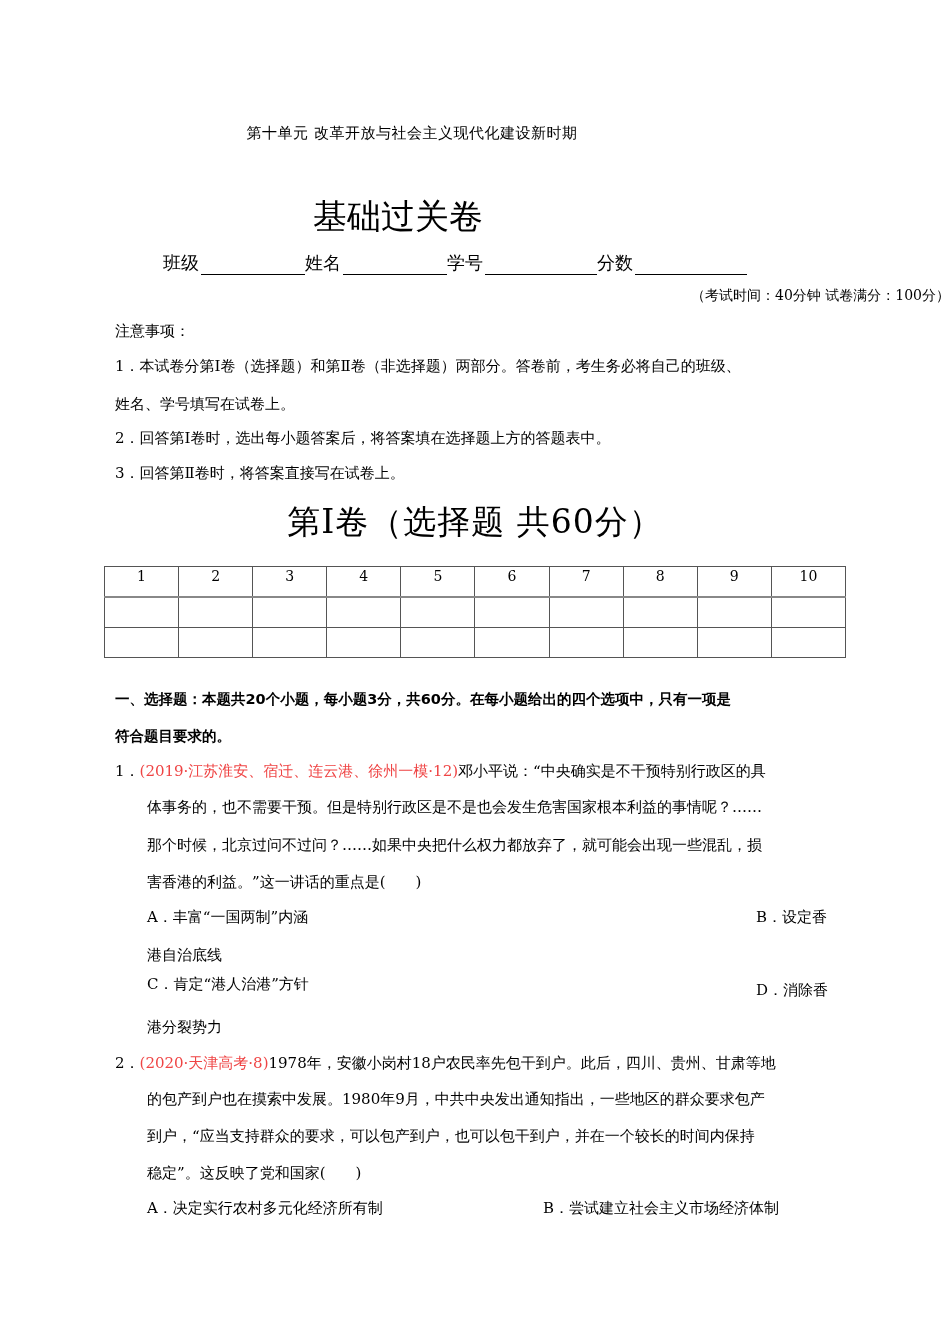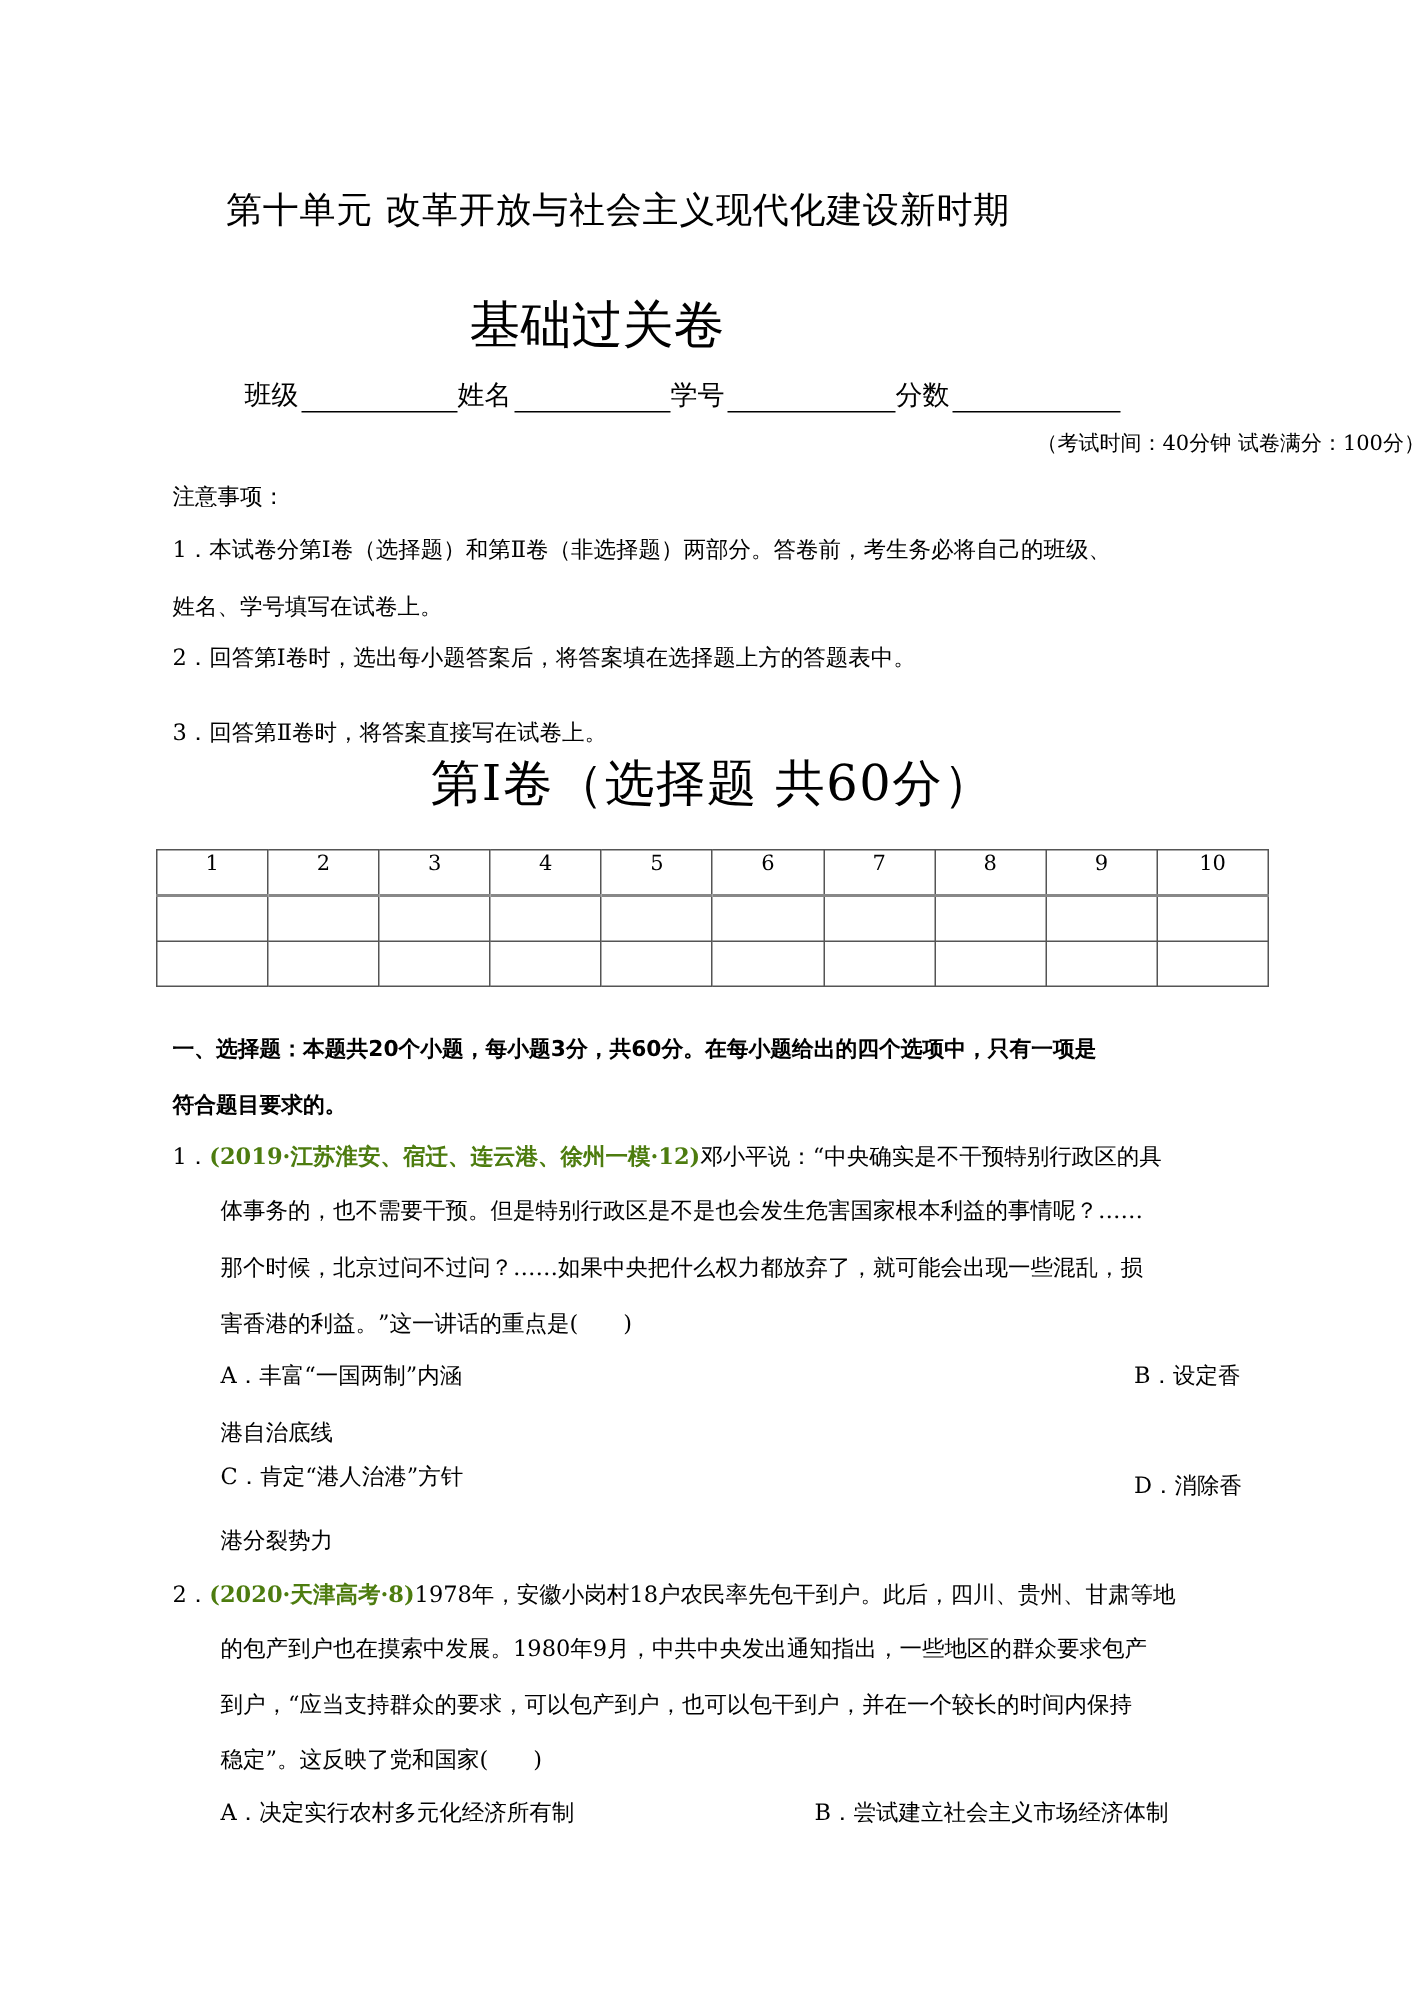--- a/index.html
+++ b/index.html
@@ -13,21 +13,21 @@
       position: relative;
       overflow: hidden;
       color: #000000;
       font-family: "DejaVu Serif", "Liberation Serif", serif;
     }
     .abs { position: absolute; white-space: nowrap; }
     .unit-title {
       left: 0; width: 824px; top: 124px;
       text-align: center;
       font-family: "DejaVu Sans", "Liberation Sans", sans-serif;
-      font-size: 24px;
+      font-size: 15px;
       letter-spacing: 0.5px;
     }
     .paper-title {
       left: 0; width: 796px; top: 194px;
       text-align: center;
       font-family: Liberation Serif, serif;
       font-size: 34px;
     }
     .info-row {
       left: 163px; top: 251px;
@@ -72,21 +72,21 @@
       vertical-align: top;
       font-size: 14px;
       padding: 1px 0 0 0;
     }
     table.answer-grid tr.head-row td { border-bottom: 2px solid #888; }
     .bold-sans {
       font-family: "DejaVu Sans", "Liberation Sans", sans-serif;
       font-weight: bold;
       font-size: 14.5px;
     }
-    .red { color: #4d7c0f; font-weight: bold; }
+    .red { color: #ef4444; font-weight: normal; }
     .q-text { font-size: 15px; }
     .opt { font-size: 15px; }
   </style>
 </head>
 <body>
 
 <div class="abs unit-title">第十单元  改革开放与社会主义现代化建设新时期</div>
 <div class="abs paper-title">基础过关卷</div>
 
 <div class="abs info-row">
@@ -107,21 +107,21 @@
     <span class="info-line" style="width:112px"></span>
   </div>
 </div>
 
 <div class="abs time-note">（考试时间：40分钟   试卷满分：100分）</div>
 
 <div class="abs text-line" style="top:322px">注意事项：</div>
 <div class="abs text-line" style="top:357px">1．本试卷分第Ⅰ卷（选择题）和第Ⅱ卷（非选择题）两部分。答卷前，考生务必将自己的班级、</div>
 <div class="abs text-line" style="top:395px">姓名、学号填写在试卷上。</div>
 <div class="abs text-line" style="top:429px">2．回答第Ⅰ卷时，选出每小题答案后，将答案填在选择题上方的答题表中。</div>
-<div class="abs text-line" style="top:479px">3．回答第Ⅱ卷时，将答案直接写在试卷上。</div>
+<div class="abs text-line" style="top:464px">3．回答第Ⅱ卷时，将答案直接写在试卷上。</div>
 
 <div class="abs section-title">第Ⅰ卷（选择题  共60分）</div>
 
 <table class="answer-grid">
   <tbody>
       <tr class="head-row">
     <td>1</td>
     <td>2</td>
     <td>3</td>
     <td>4</td>

